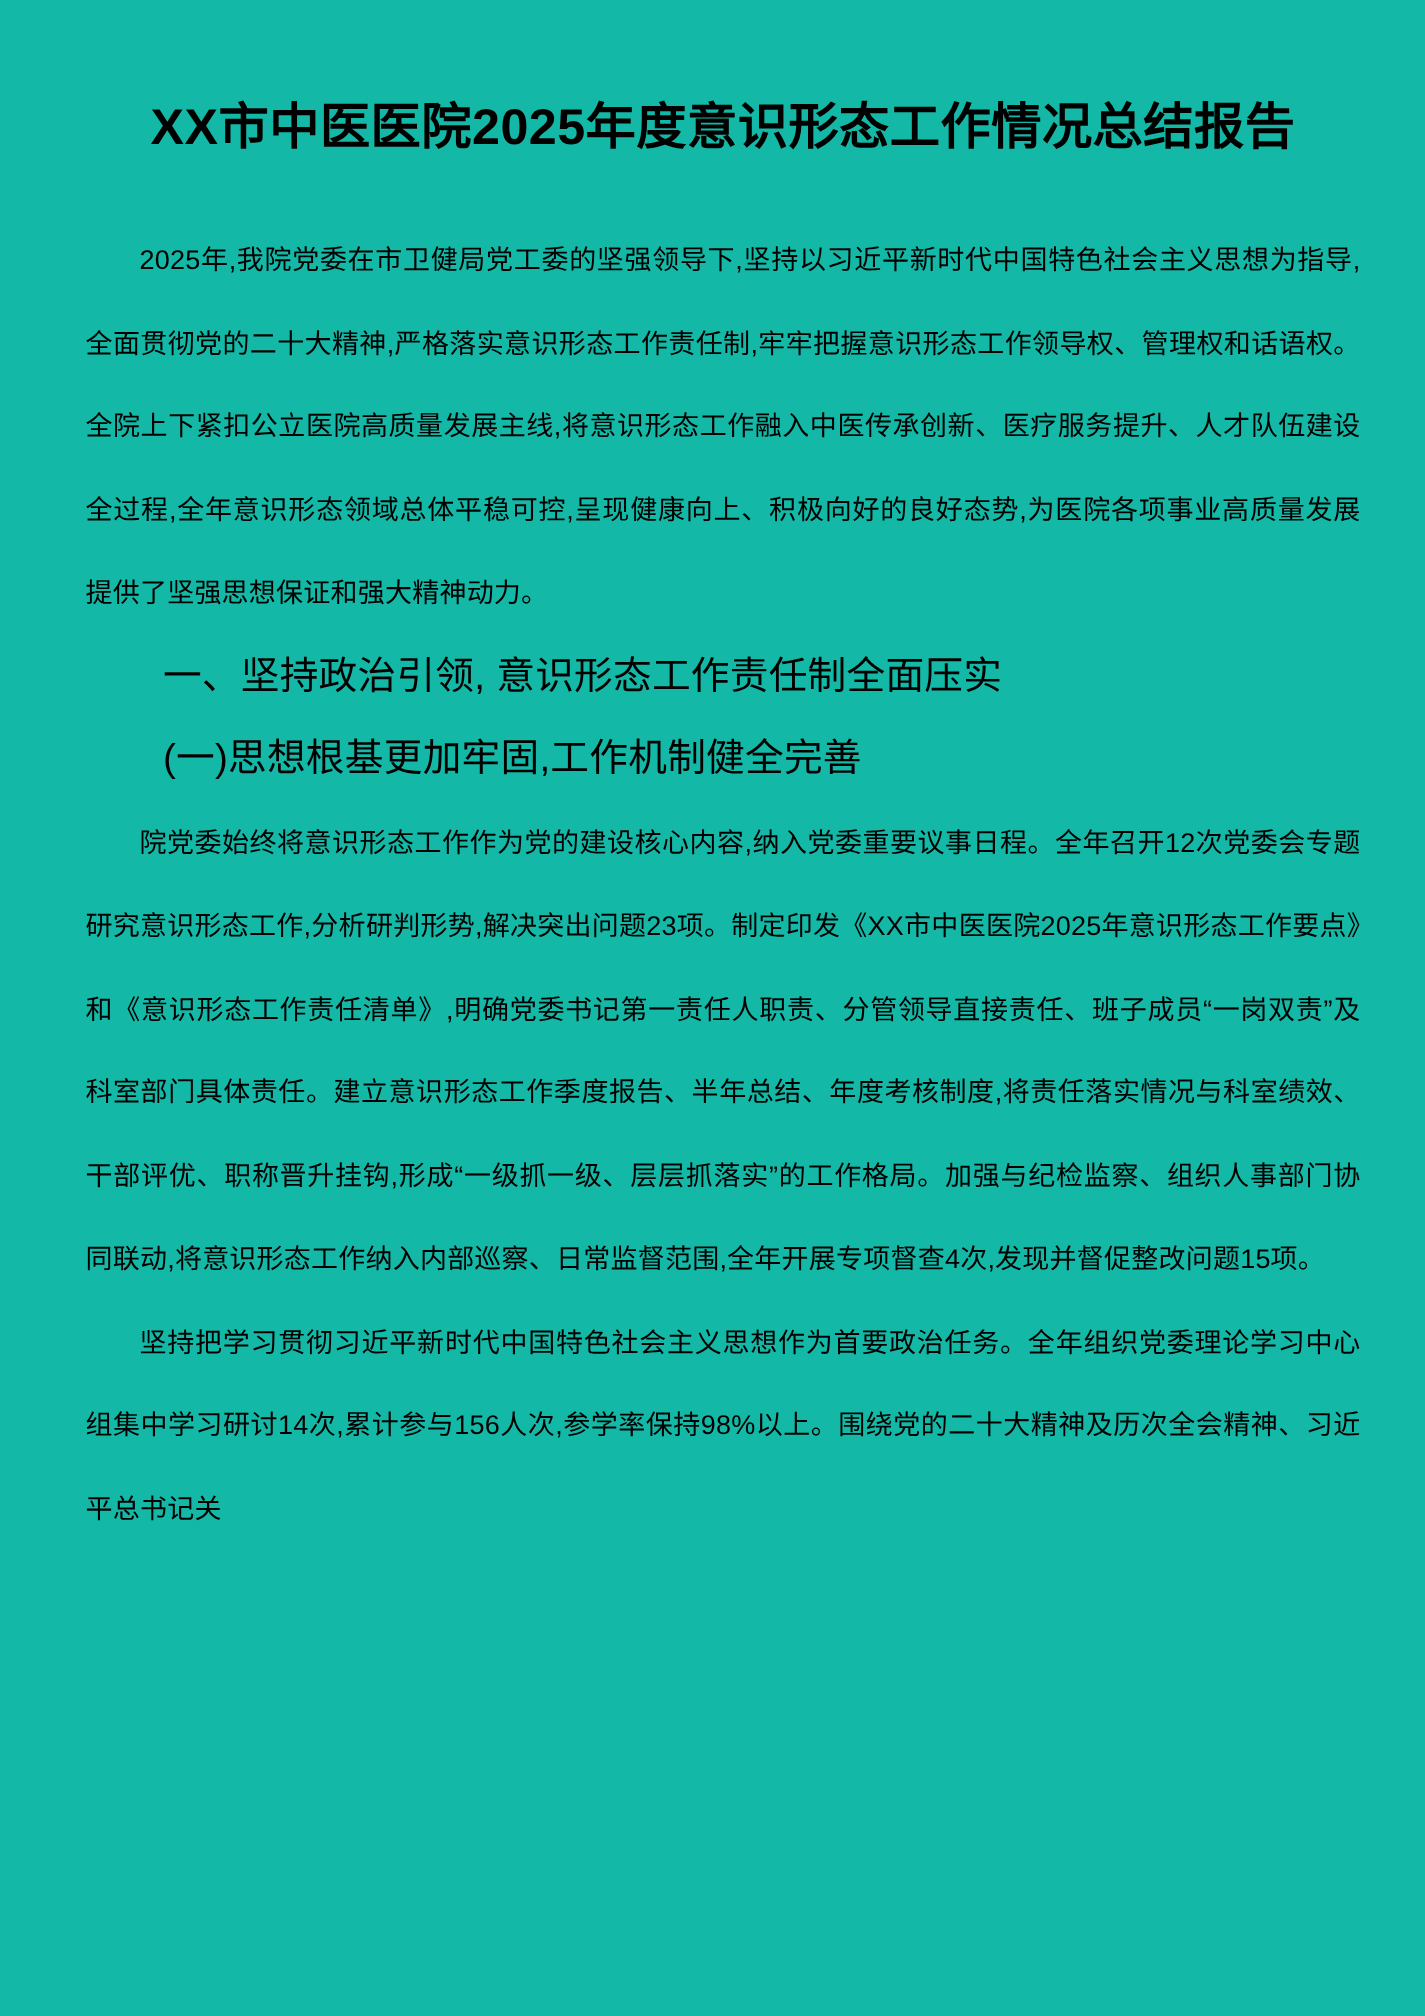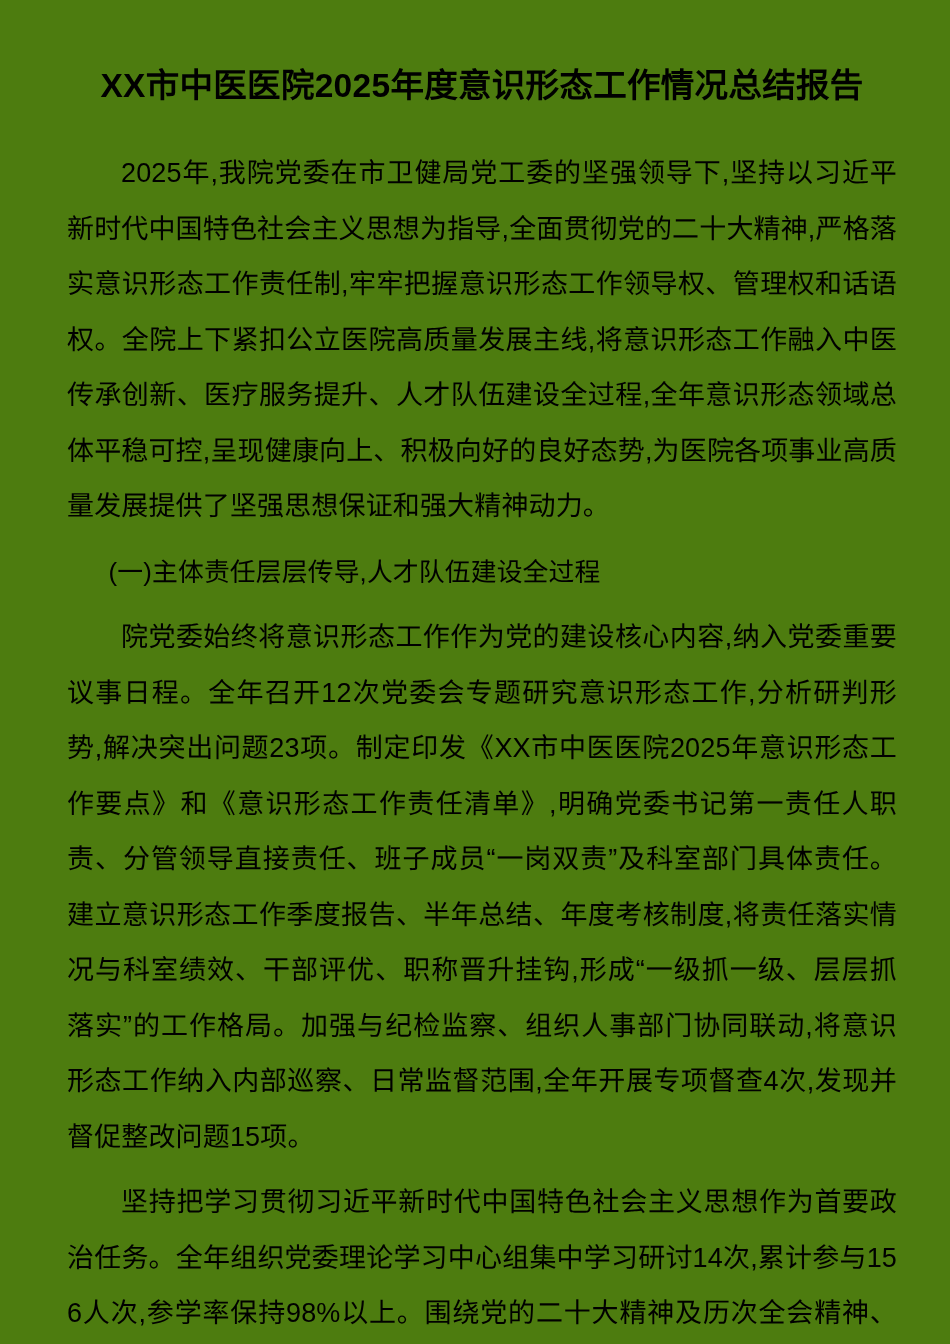--- a/index.html
+++ b/index.html
@@ -9,21 +9,21 @@
   }
   body {
     font-family: "Liberation Sans", "DejaVu Sans", sans-serif;
     color: #000000;
     -webkit-font-smoothing: antialiased;
   }
   .page {
     position: relative;
     width: 950px;
     height: 1344px;
-    background: #4d7c0f;
+    background: #14b8a6;
     overflow: hidden;
     box-sizing: border-box;
   }
   .content {
     position: absolute;
     left: 57px;
     top: 0;
     width: 850px;
   }
   .doc-title {
@@ -33,23 +33,23 @@
     letter-spacing: 0.3px;
     line-height: 1.35;
     margin: 0;
     padding-top: 63px;
     white-space: nowrap;
   }
   .body-block {
     margin-top: 38px;
   }
   p.para {
-    font-size: 27px;
+    font-size: 18px;
     line-height: 55.5px;
-    margin: 10px;
+    margin: 0;
     text-align: justify;
     text-justify: inter-character;
     text-indent: 2em;
     word-break: break-all;
     letter-spacing: 0.15px;
   }
   p.heading {
     font-size: 25.8px;
     line-height: 55.5px;
     margin: 0;
@@ -68,22 +68,23 @@
 
 <div class="page">
   <div class="content">
 
     <h1 class="doc-title">XX市中医医院2025年度意识形态工作情况总结报告</h1>
 
     <div class="body-block">
 
       <p class="para">2025年,我院党委在市卫健局党工委的坚强领导下,坚持以习近平新时代中国特色社会主义思想为指导,全面贯彻党的二十大精神,严格落实意识形态工作责任制,牢牢把握意识形态工作领导权、管理权和话语权。全院上下紧扣公立医院高质量发展主线,将意识形态工作融入中医传承创新、医疗服务提升、人才队伍建设全过程,全年意识形态领域总体平稳可控,呈现健康向上、积极向好的良好态势,为医院各项事业高质量发展提供了坚强思想保证和强大精神动力。</p>
 
+      <p class="heading">一、坚持政治引领, 意识形态工作责任制全面压实</p>
 
-      <p class="heading">(一)主体责任层层传导,人才队伍建设全过程</p>
+      <p class="heading">(一)思想根基更加牢固,工作机制健全完善</p>
 
       <p class="para">院党委始终将意识形态工作作为党的建设核心内容,纳入党委重要议事日程。全年召开12次党委会专题研究意识形态工作,分析研判形势,解决突出问题23项。制定印发《XX市中医医院2025年意识形态工作要点》和《意识形态工作责任清单》,明确党委书记第一责任人职责、分管领导直接责任、班子成员“一岗双责”及科室部门具体责任。建立意识形态工作季度报告、半年总结、年度考核制度,将责任落实情况与科室绩效、干部评优、职称晋升挂钩,形成“一级抓一级、层层抓落实”的工作格局。加强与纪检监察、组织人事部门协同联动,将意识形态工作纳入内部巡察、日常监督范围,全年开展专项督查4次,发现并督促整改问题15项。</p>
 
 
       <p class="para clipped">坚持把学习贯彻习近平新时代中国特色社会主义思想作为首要政治任务。全年组织党委理论学习中心组集中学习研讨14次,累计参与156人次,参学率保持98%以上。围绕党的二十大精神及历次全会精神、习近平总书记关</p>
 
     </div>
   </div>
 </div>
 

